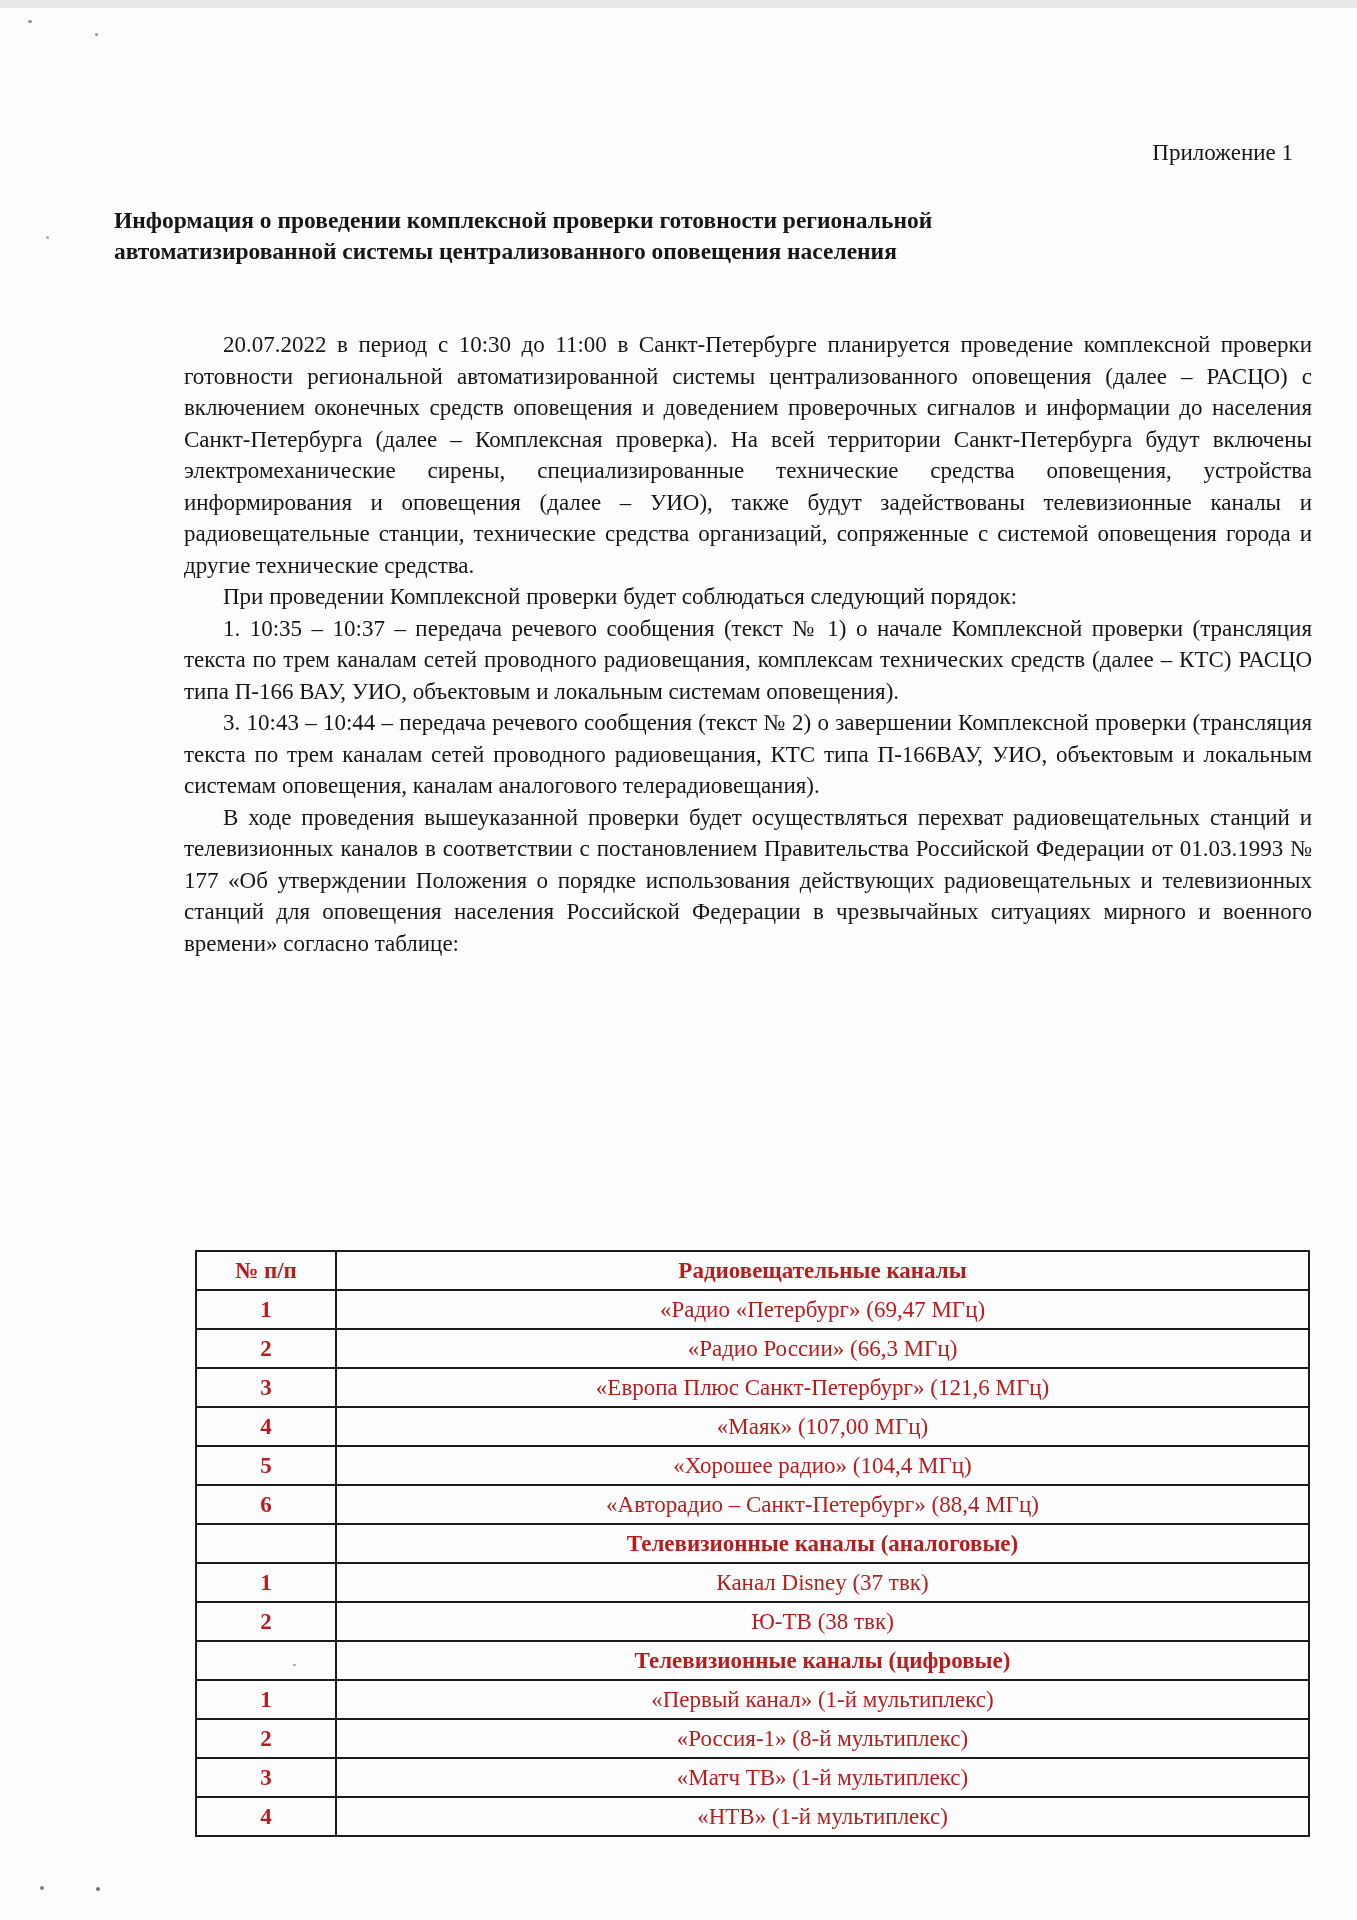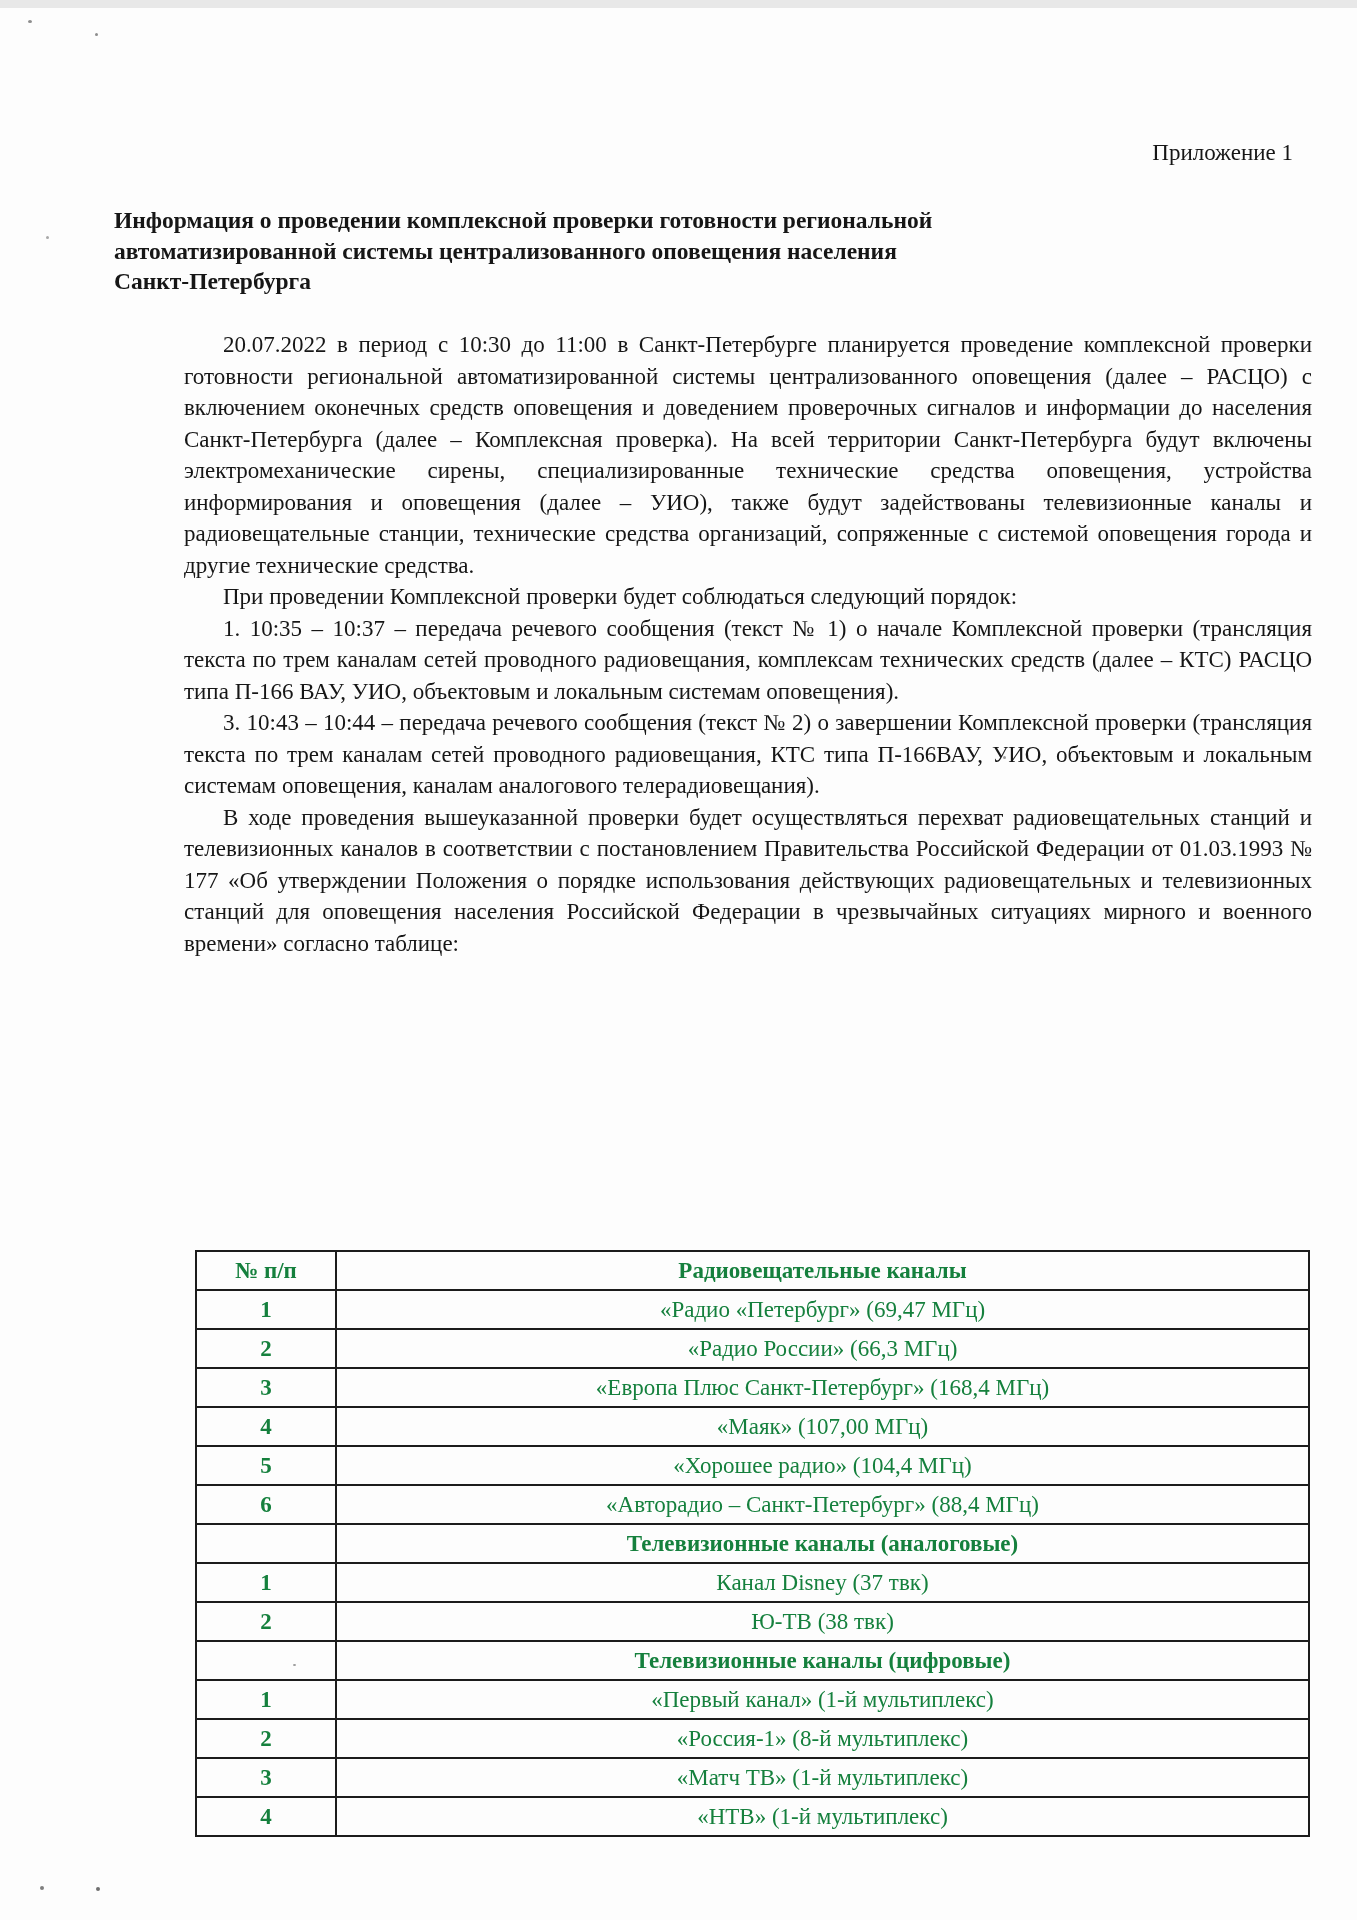--- a/index.html
+++ b/index.html
@@ -24,21 +24,21 @@
   .body-text{
     position:absolute;top:321px;left:184px;width:1128px;
     font-size:23px;line-height:31.5px;
     text-align:justify;
   }
   .body-text p{margin:0;text-indent:39px;}
   table.broadcast{
     position:absolute;top:1242px;left:195px;width:1115px;
     border-collapse:collapse;table-layout:fixed;
     font-size:23px;
-    color:#15803d;
+    color:#b91c1c;
     border-radius:7px;
   }
   table.broadcast th,
   table.broadcast td{
     border:2px solid #1c1c1c;
     height:37px;
     text-align:center;vertical-align:middle;
     padding:0 6px;
     overflow:hidden;white-space:nowrap;
   }
@@ -51,21 +51,20 @@
 </head>
 <body>
 
 <div class="page">
 
   <div class="annex">Приложение 1</div>
 
   <div class="title">
     <div>Информация о проведении комплексной проверки готовности региональной</div>
     <div>автоматизированной системы централизованного оповещения населения</div>
-    <div>Санкт-Петербурга</div>
   </div>
 
   <div class="body-text">
     <p>20.07.2022 в период с 10:30 до 11:00 в Санкт-Петербурге планируется проведение комплексной проверки готовности региональной автоматизированной системы централизованного оповещения (далее – РАСЦО) с включением оконечных средств оповещения и доведением проверочных сигналов и информации до населения Санкт-Петербурга (далее – Комплексная проверка). На всей территории Санкт-Петербурга будут включены электромеханические сирены, специализированные технические средства оповещения, устройства информирования и оповещения (далее – УИО), также будут задействованы телевизионные каналы и радиовещательные станции, технические средства организаций, сопряженные с системой оповещения города и другие технические средства.</p>
     <p>При проведении Комплексной проверки будет соблюдаться следующий порядок:</p>
     <p>1. 10:35 – 10:37 – передача речевого сообщения (текст № 1) о начале Комплексной проверки (трансляция текста по трем каналам сетей проводного радиовещания, комплексам технических средств (далее – КТС) РАСЦО типа П-166 ВАУ, УИО, объектовым и локальным системам оповещения).</p>
     <p>3. 10:43 – 10:44 – передача речевого сообщения (текст № 2) о завершении Комплексной проверки (трансляция текста по трем каналам сетей проводного радиовещания, КТС типа П-166ВАУ, УИО, объектовым и локальным системам оповещения, каналам аналогового телерадиовещания).</p>
     <p>В ходе проведения вышеуказанной проверки будет осуществляться перехват радиовещательных станций и телевизионных каналов в соответствии с постановлением Правительства Российской Федерации от 01.03.1993 № 177 «Об утверждении Положения о порядке использования действующих радиовещательных и телевизионных станций для оповещения населения Российской Федерации в чрезвычайных ситуациях мирного и военного времени» согласно таблице:</p>
   </div>
 
@@ -84,21 +83,21 @@
         <tr>
           <td class="num">1</td>
           <td class="label">«Радио «Петербург» (69,47 МГц)</td>
         </tr>
         <tr>
           <td class="num">2</td>
           <td class="label">«Радио России» (66,3 МГц)</td>
         </tr>
         <tr>
           <td class="num">3</td>
-          <td class="label">«Европа Плюс Санкт-Петербург» (168,4 МГц)</td>
+          <td class="label">«Европа Плюс Санкт-Петербург» (121,6 МГц)</td>
         </tr>
         <tr>
           <td class="num">4</td>
           <td class="label">«Маяк» (107,00 МГц)</td>
         </tr>
         <tr>
           <td class="num">5</td>
           <td class="label">«Хорошее радио» (104,4 МГц)</td>
         </tr>
         <tr>

